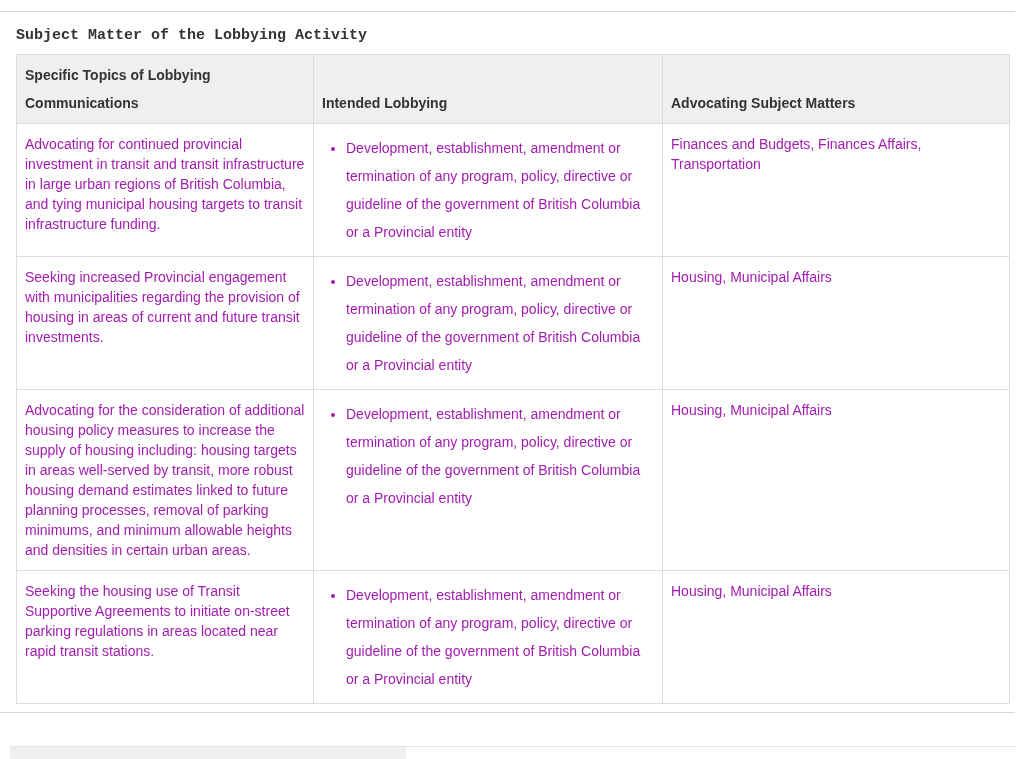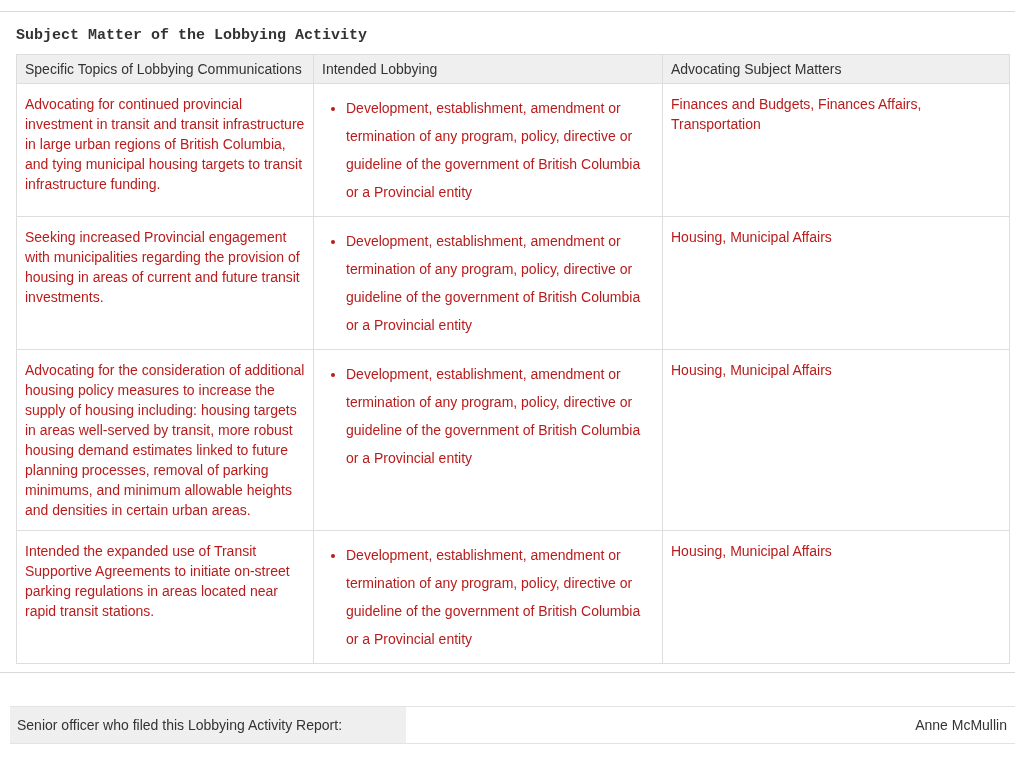--- a/index.html
+++ b/index.html
@@ -36,30 +36,30 @@
     border-collapse: collapse;
     table-layout: fixed;
   }
   table.subject-table th {
     background: #efefef;
     border: 1px solid #dddddd;
     padding: 6px 8px;
     text-align: left;
     vertical-align: bottom;
     font-size: 14px;
-    font-weight: normal;
-    line-height: 16px;
+    font-weight: bold;
+    line-height: 28px;
     color: #333333;
   }
   table.subject-table td {
     border: 1px solid #dddddd;
     padding: 10px 8px;
     vertical-align: top;
     line-height: 20px;
-    color: #b91c1c;
+    color: #a21caf;
     background: #ffffff;
     margin-top: 20px;
   }
   table.subject-table ul {
     margin: 0;
     padding: 0 0 0 24px;
   }
   table.subject-table li {
     line-height: 28px;
   }
@@ -124,21 +124,21 @@
     <tr>
       <td>Advocating for the consideration of additional housing policy measures to increase the supply of housing including: housing targets in areas well-served by transit, more robust housing demand estimates linked to future planning processes, removal of parking minimums, and minimum allowable heights and densities in certain urban areas.</td>
       <td>
         <ul>
           <li>Development, establishment, amendment or termination of any program, policy, directive or guideline of the government of British Columbia or a Provincial entity</li>
         </ul>
       </td>
       <td>Housing, Municipal Affairs</td>
     </tr>
     <tr>
-      <td>Intended the expanded use of Transit Supportive Agreements to initiate on-street parking regulations in areas located near rapid transit stations.</td>
+      <td>Seeking the housing use of Transit Supportive Agreements to initiate on-street parking regulations in areas located near rapid transit stations.</td>
       <td>
         <ul>
           <li>Development, establishment, amendment or termination of any program, policy, directive or guideline of the government of British Columbia or a Provincial entity</li>
         </ul>
       </td>
       <td>Housing, Municipal Affairs</td>
     </tr>
   </tbody>
 </table>
 

